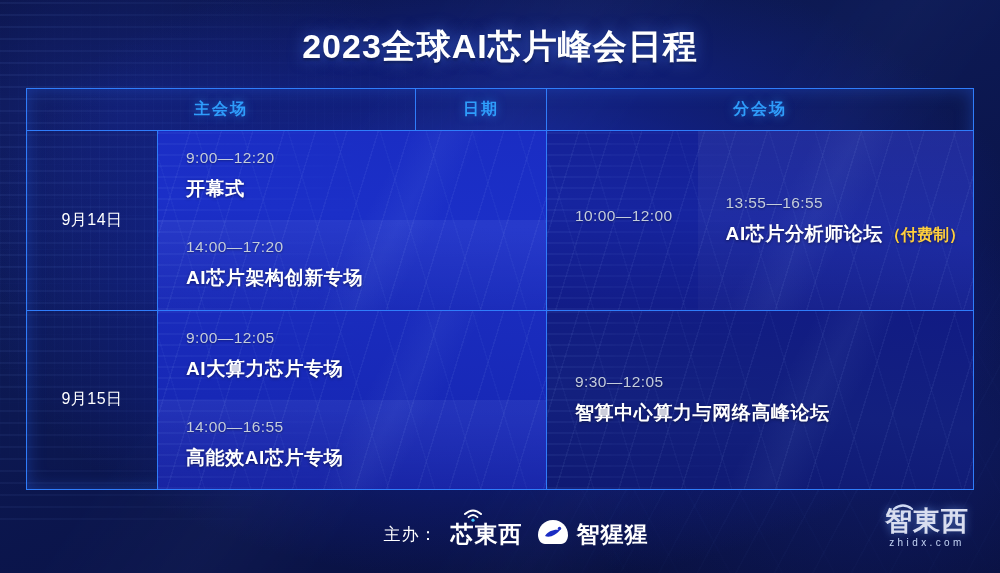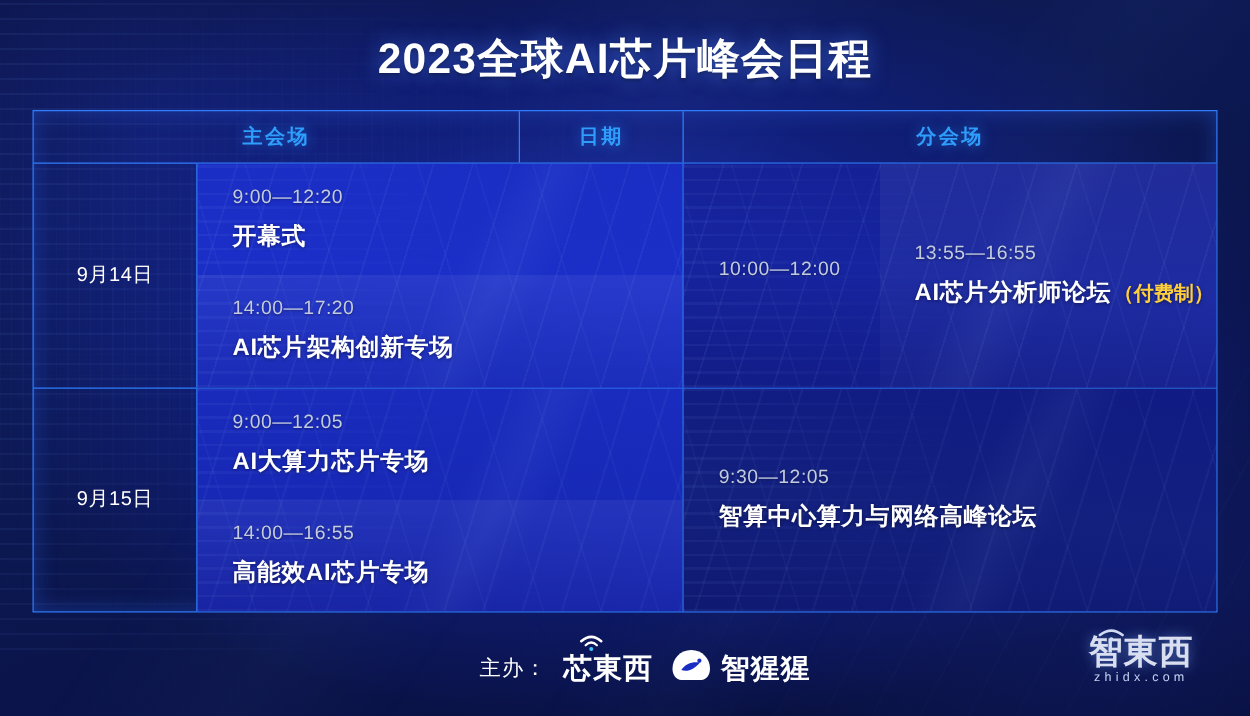--- a/index.html
+++ b/index.html
@@ -76,21 +76,21 @@
       repeating-linear-gradient(107deg, rgba(175,205,255,.30) 0 1.4px, rgba(0,0,0,0) 1.4px 30px),
       repeating-linear-gradient(73deg, rgba(160,195,255,.20) 0 1.4px, rgba(0,0,0,0) 1.4px 44px);}
   .cellfx.bars{opacity:.26;background-image:
       repeating-linear-gradient(0deg, rgba(150,185,255,.26) 0 2px, rgba(0,0,0,0) 2px 11px);
     -webkit-mask-image:linear-gradient(92deg,#000 0%,rgba(0,0,0,.4) 28%,transparent 56%);
             mask-image:linear-gradient(92deg,#000 0%,rgba(0,0,0,.4) 28%,transparent 56%);}
   .cellfx.beam{opacity:.30;background:
       linear-gradient(118deg, rgba(255,255,255,0) 52%, rgba(160,195,255,.18) 60%, rgba(255,255,255,0) 68%);}
 
   .slot{flex:1;min-height:0;display:flex;flex-direction:column;justify-content:center;
-    padding:0 2px 0 28px;position:relative;z-index:2;box-sizing:border-box;}
+    padding:0 8px 0 28px;position:relative;z-index:2;box-sizing:border-box;}
   .slot.band{background:linear-gradient(180deg, rgba(255,255,255,.055), rgba(255,255,255,.02));}
   .time{color:#c3ccdd;font-size:15.5px;letter-spacing:.4px;margin-bottom:9px;
         text-shadow:0 1px 2px rgba(0,0,0,.35);}
   .evt{color:#ffffff;font-size:19px;font-weight:bold;letter-spacing:.6px;
        text-shadow:0 1px 3px rgba(0,0,0,.45);white-space:nowrap;}
   .evt .tag{color:#ffcf3d;font-size:16px;font-weight:bold;letter-spacing:0;margin-left:2px;}
   .slot.center{justify-content:center;}
 
   
   .footer{position:absolute;left:16px;top:512px;width:1000px;height:44px;
@@ -98,21 +98,21 @@
   .host-label{color:#ffffff;font-size:17px;letter-spacing:1px;}
   .brand1{display:flex;align-items:center;gap:4px;position:relative;}
   .brand1 .wifi{position:absolute;left:12px;top:-11px;}
   .brand1 .txt{color:#ffffff;font-size:23px;font-weight:bold;letter-spacing:1px;
     font-family:"DejaVu Sans","Liberation Sans",sans-serif;}
   .brand2{display:flex;align-items:center;gap:7px;}
   .brand2 .txt{color:#ffffff;font-size:23px;font-weight:bold;letter-spacing:1px;}
   .apeLogo{width:34px;height:26px;}
 
   
-  .wm{position:absolute;right:24px;top:506px;width:126px;text-align:center;opacity:.93;}
+  .wm{position:absolute;right:10px;top:506px;width:126px;text-align:center;opacity:.93;}
   .wm .wmtop{display:block;color:#e9eefc;font-size:27px;font-weight:bold;letter-spacing:1px;line-height:30px;
       text-shadow:0 0 10px rgba(120,170,255,.6);}
   .wm .wmsub{display:block;color:#cfe0ff;font-size:10px;letter-spacing:3.4px;margin-top:1px;}
   .wm .wmdot{position:absolute;left:28px;top:-5px;}
 </style>
 </head>
 <body>
 
 <div class="stage">
   <div class="tex-a"></div>

